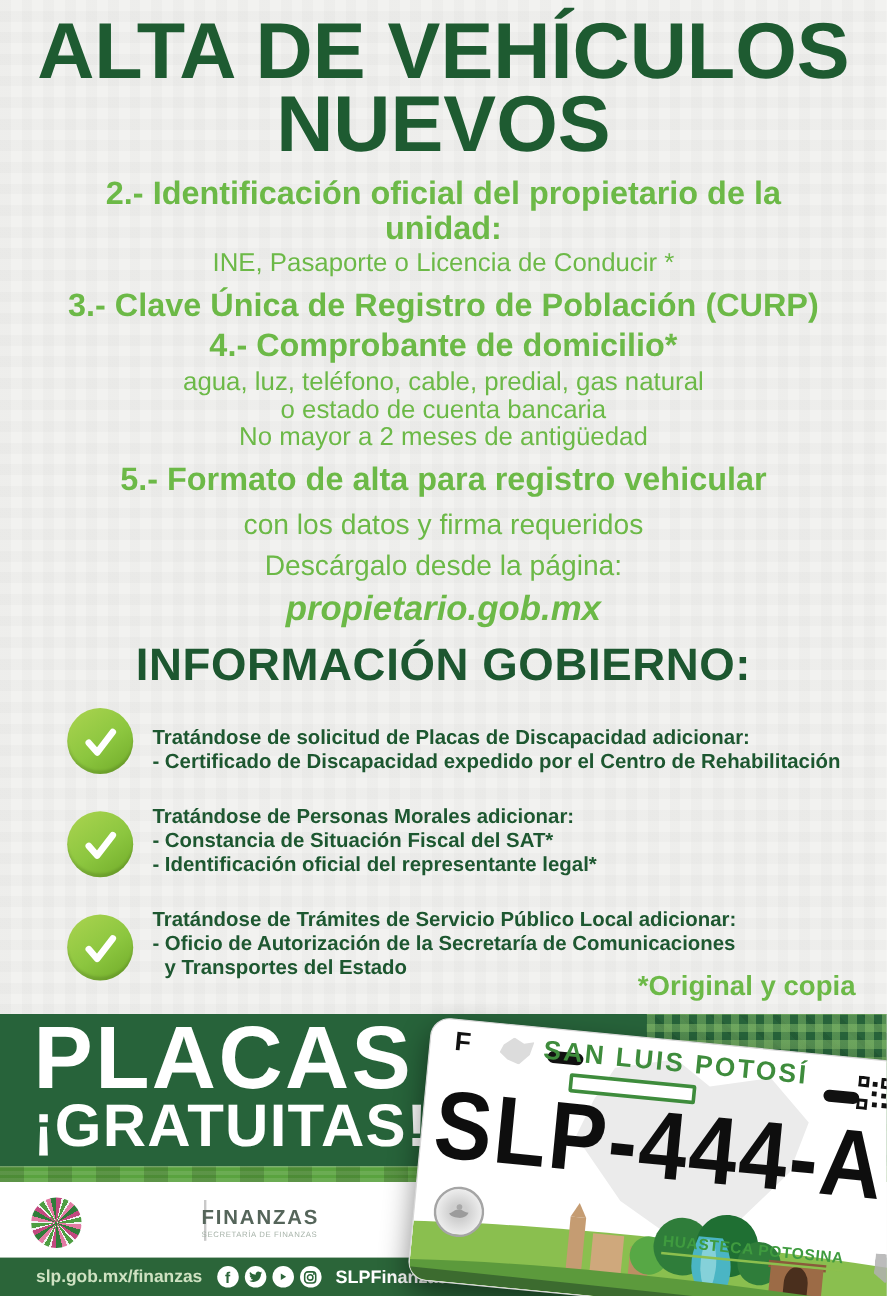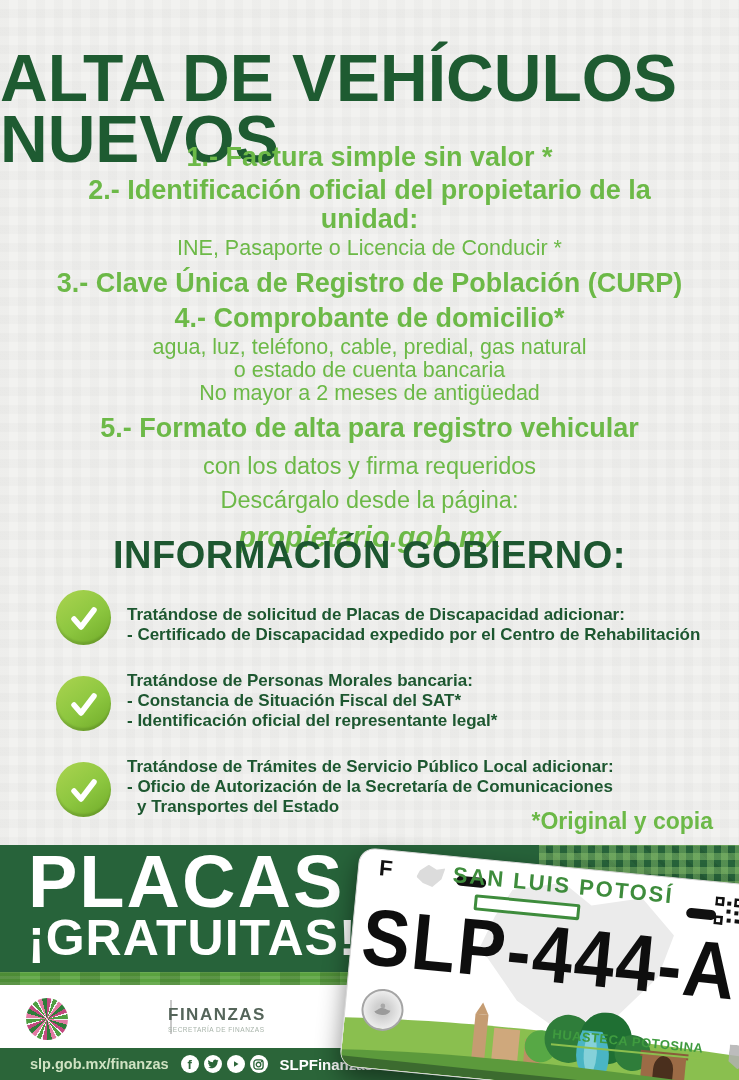--- a/index.html
+++ b/index.html
@@ -5,22 +5,22 @@
   html,body{margin:0;padding:0;background:#ffffff;}
   .poster{
     position:relative;width:739px;height:1080px;overflow:hidden;
     font-family:"Liberation Sans", sans-serif;
     background-color:#f2f2f0;
     background-image:
       repeating-linear-gradient(0deg, rgba(120,120,120,.035) 0 9px, transparent 9px 18px),
       repeating-linear-gradient(90deg, rgba(120,120,120,.035) 0 9px, transparent 9px 18px);
   }
   
-  .title{position:absolute;top:12px;left:0;width:100%;text-align:left;
-    color:#1e5b31;font-weight:bold;font-size:66px;line-height:.92;letter-spacing:0;margin-top:36px;}
+  .title{position:absolute;top:12px;left:0;width:100%;text-align:center;
+    color:#1e5b31;font-weight:bold;font-size:66px;line-height:.92;letter-spacing:0;}
   
   .reqs{position:absolute;top:143px;left:0;width:100%;text-align:center;color:#6cb947;}
   .r-bold{font-size:27px;font-weight:bold;line-height:1.08;}
   .r-wrap{max-width:600px;margin:4px auto 0;}
   .reg21{font-size:21.5px;line-height:1.07;}
   .reg23{font-size:23.5px;}
   .mt3{margin-top:3px;} .mt5{margin-top:5px;} .mt7{margin-top:7px;}
   .mt9{margin-top:9px;} .mt10{margin-top:10px;}
   .website{font-size:29px;font-weight:bold;font-style:italic;margin-top:7px;}
   
@@ -104,21 +104,20 @@
 <body>
 
 <div class="poster">
 
   <div class="title">
     <div>ALTA DE VEHÍCULOS</div>
     <div>NUEVOS</div>
   </div>
 
   <div class="reqs">
-    <div class="r-bold">1.- Factura simple sin valor *</div>
     <div class="r-bold r-wrap">2.- Identificación oficial del propietario de la unidad:</div>
     <div class="reg21 mt3">INE, Pasaporte o Licencia de Conducir *</div>
     <div class="r-bold mt9">3.- Clave Única de Registro de Población (CURP)</div>
     <div class="r-bold mt5">4.- Comprobante de domicilio*</div>
     <div class="reg21 mt3">agua, luz, teléfono, cable, predial, gas natural</div>
     <div class="reg21">o estado de cuenta bancaria</div>
     <div class="reg21">No mayor a 2 meses de antigüedad</div>
     <div class="r-bold mt9">5.- Formato de alta para registro vehicular</div>
     <div class="reg23 mt10">con los datos y firma requeridos</div>
     <div class="reg23 mt7">Descárgalo desde la página:</div>
@@ -139,21 +138,21 @@
         <div>- Certificado de Discapacidad expedido por el Centro de Rehabilitación</div>
       </div>
     </div>
     <div class="bullet">
       <div class="check">
         <svg width="34" height="34" viewBox="0 0 34 34">
             <path d="M7 18 l7 8 L27 9" stroke="#ffffff" stroke-width="5.5" fill="none" stroke-linecap="round" stroke-linejoin="round"></path>
           </svg>
       </div>
       <div class="bullet-text">
-        <div>Tratándose de Personas Morales bancaria:</div>
+        <div>Tratándose de Personas Morales adicionar:</div>
         <div>- Constancia de Situación Fiscal del SAT*</div>
         <div>- Identificación oficial del representante legal*</div>
       </div>
     </div>
     <div class="bullet">
       <div class="check">
         <svg width="34" height="34" viewBox="0 0 34 34">
             <path d="M7 18 l7 8 L27 9" stroke="#ffffff" stroke-width="5.5" fill="none" stroke-linecap="round" stroke-linejoin="round"></path>
           </svg>
       </div>

